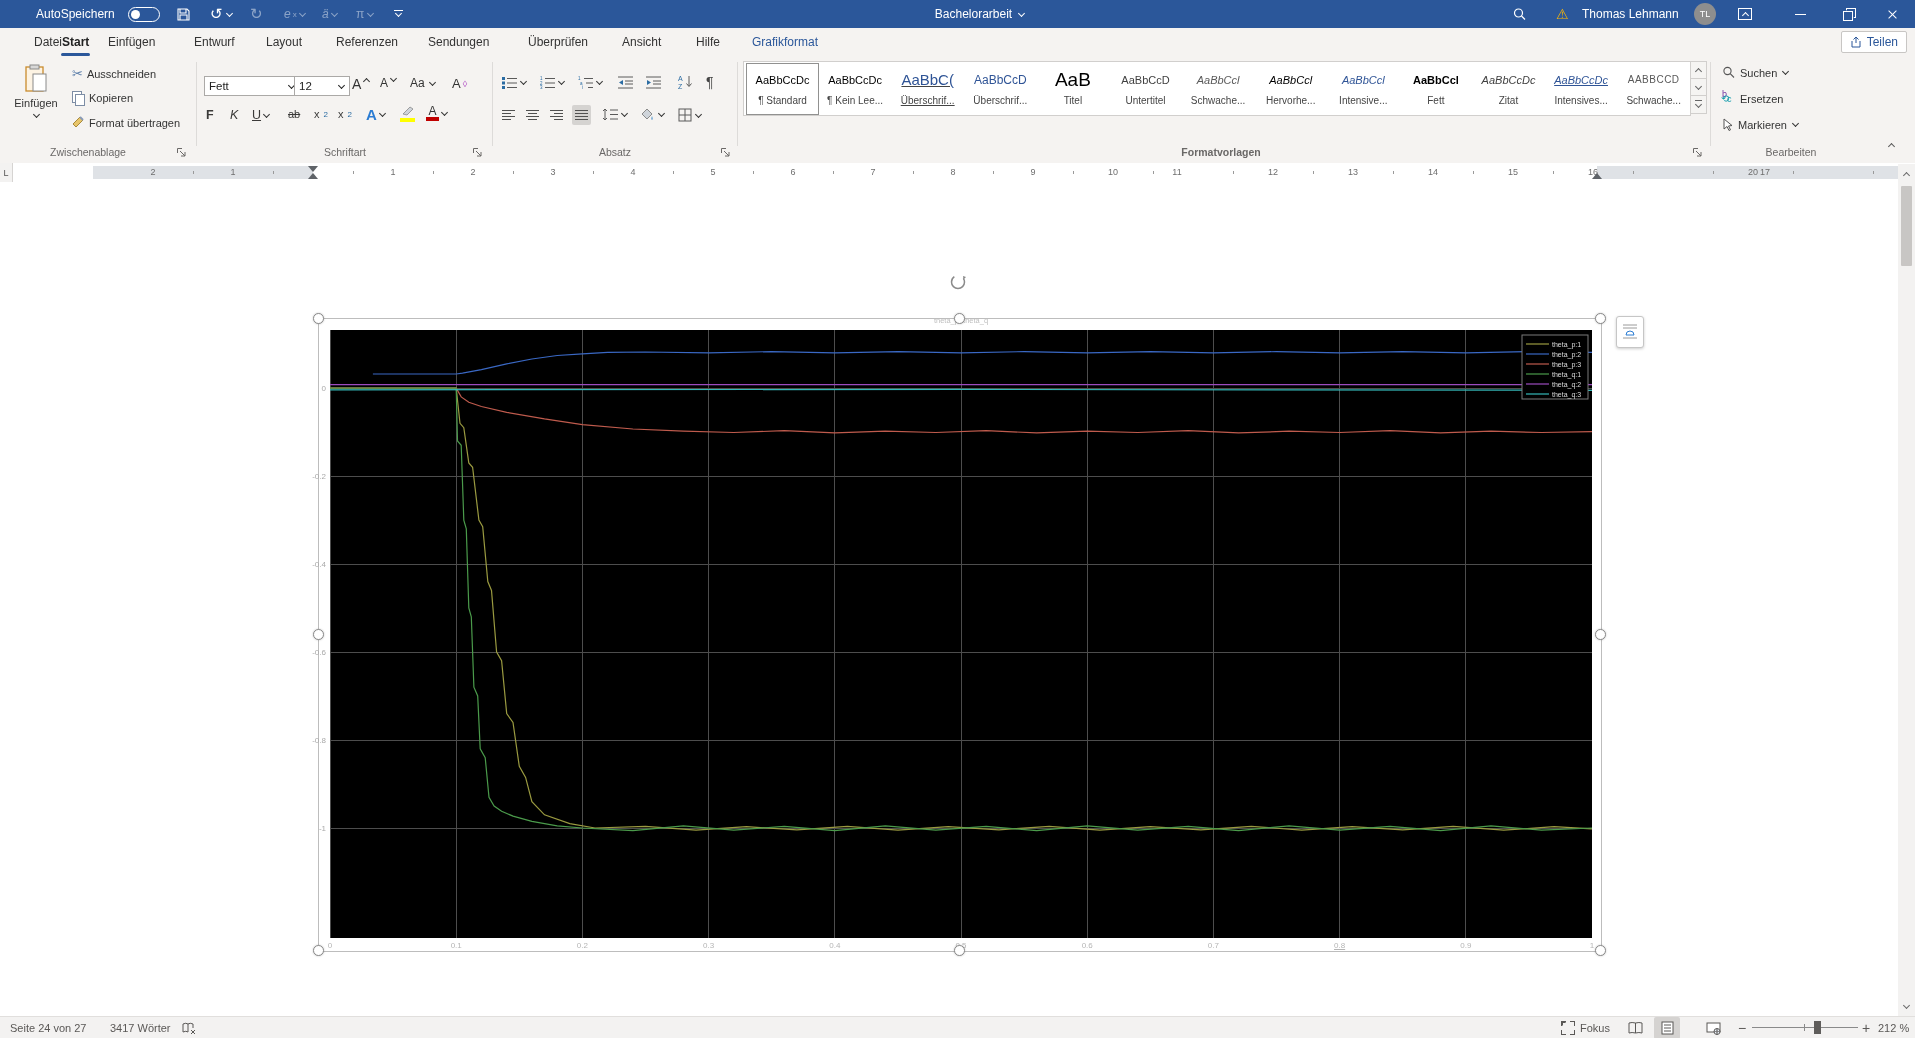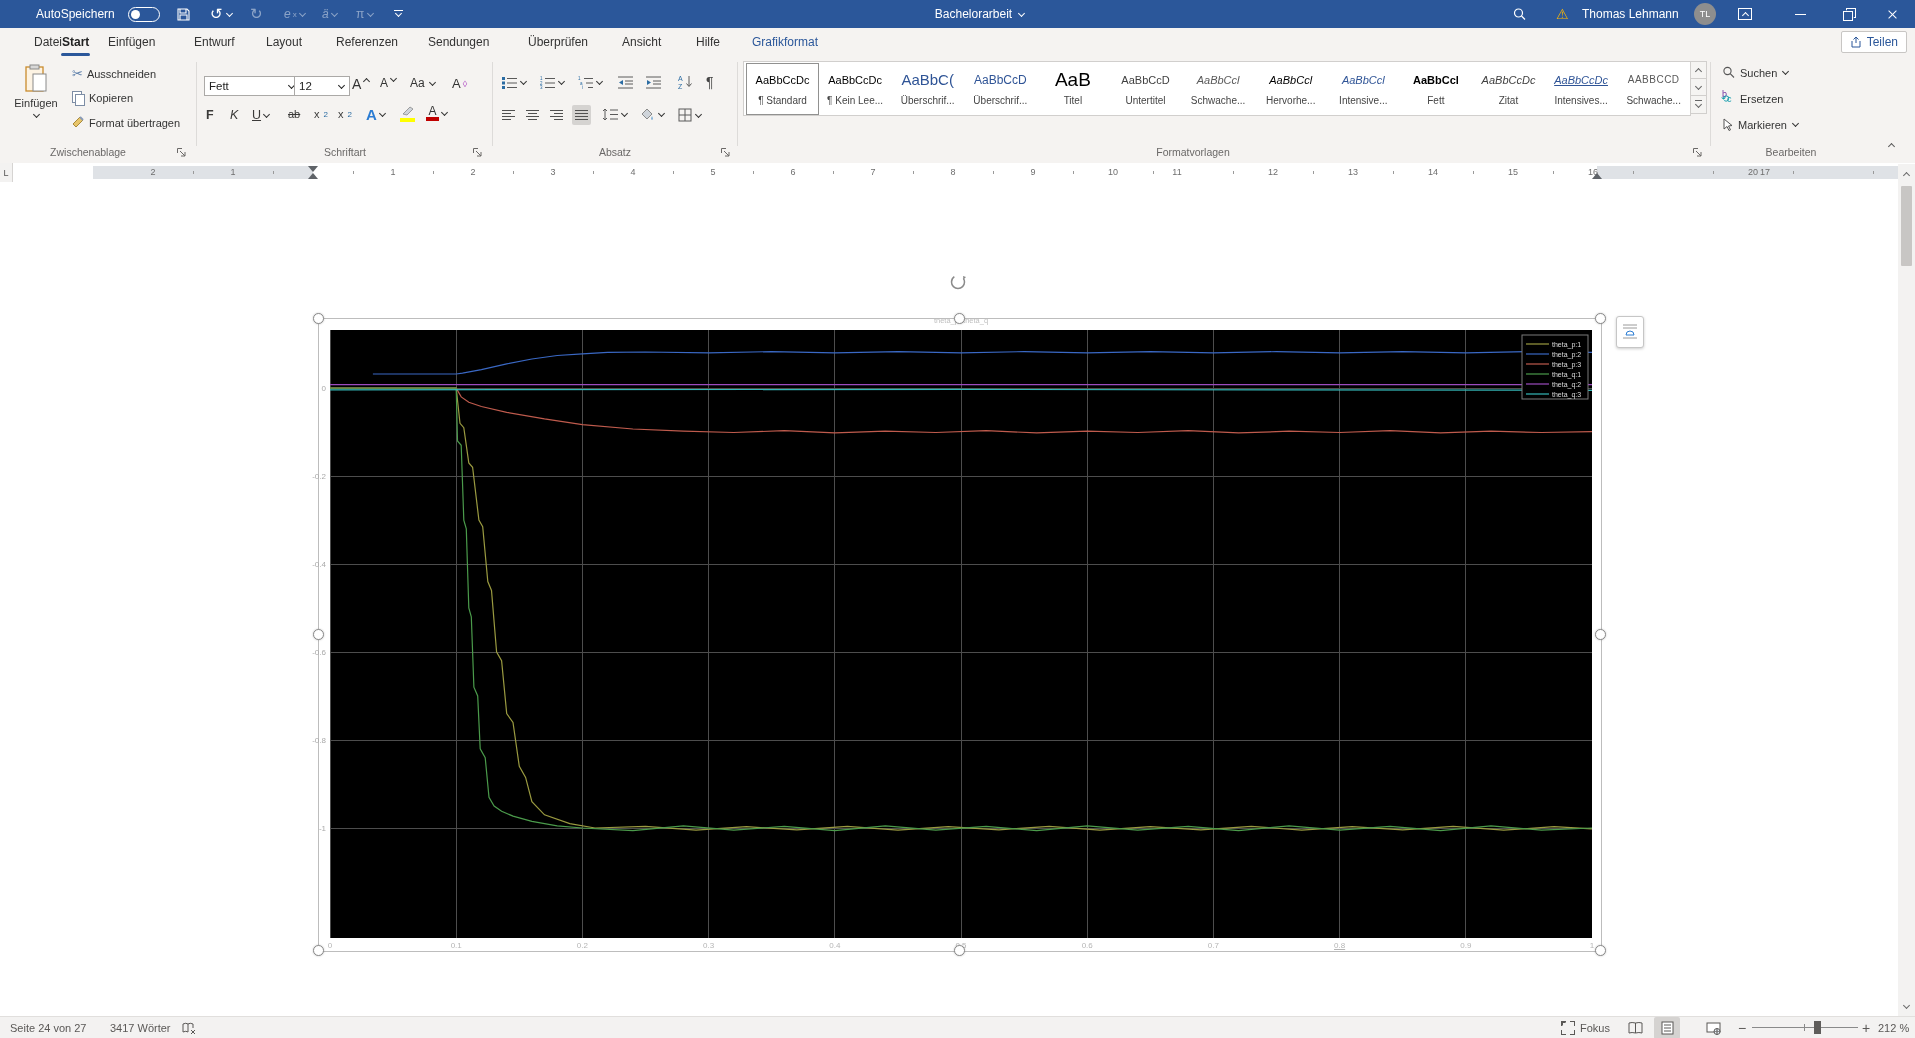--- a/index.html
+++ b/index.html
@@ -404,21 +404,21 @@
 
     <div id="stylegal">
         <div class="sitem selected" style="left: 2px;">
           <div class="sprev sp-normal">AaBbCcDc</div>
           <div class="slab">¶ Standard</div>
         </div>
         <div class="sitem" style="left: 74.6px;">
           <div class="sprev sp-normal">AaBbCcDc</div>
           <div class="slab">¶ Kein Lee...</div>
         </div>
-        <div class="sitem" style="left: 147.2px;">
+        <div class="sitem" style="left: 147.2px; text-decoration: underline;">
           <div class="sprev sp-h1">AaBbC(</div>
           <div class="slab">Überschrif...</div>
         </div>
         <div class="sitem" style="left: 219.8px;">
           <div class="sprev sp-h2">AaBbCcD</div>
           <div class="slab">Überschrif...</div>
         </div>
         <div class="sitem" style="left: 292.4px;">
           <div class="sprev sp-title">AaB</div>
           <div class="slab">Titel</div>
@@ -459,21 +459,21 @@
     <div class="galbtn" style="top:5px;">
         <i class="cu"></i>
       </div>
     <div class="galbtn" style="top:22px;">
         <i class="cv"></i>
       </div>
     <div class="galbtn" style="top:39px;flex-direction:column;">
         <span style="width:7px;height:1px;background:#666;display:block;margin-bottom:1px;"></span>
         <i class="cv"></i>
       </div>
-    <div class="grp-label" style="left:1128px;width:130px;"><span>Formatvorlagen</span></div>
+    <div class="grp-label" style="left:1156px;width:130px;font-weight:bold;"><span>Formatvorlagen</span></div>
     <svg class="launch" style="left:1692px;" viewBox="0 0 11 11">
         <path d="M1.5 1.5 H6 M1.5 1.5 V6 M4 4 L9 9 M9 5 V9 H5" fill="none" stroke="#6a6867"></path>
       </svg>
     <div class="vdiv" style="left:1710px;"></div>
 
     <div class="rbtn" style="left:1722px;top:10px;gap:5px;">
       <svg width="13" height="13" viewBox="0 0 13 13">
           <circle cx="5.5" cy="5" r="3.6" fill="none" stroke="#555" stroke-width="1.1"></circle>
           <line x1="8.2" y1="7.7" x2="12" y2="11.5" stroke="#555" stroke-width="1.1"></line>
         </svg>

